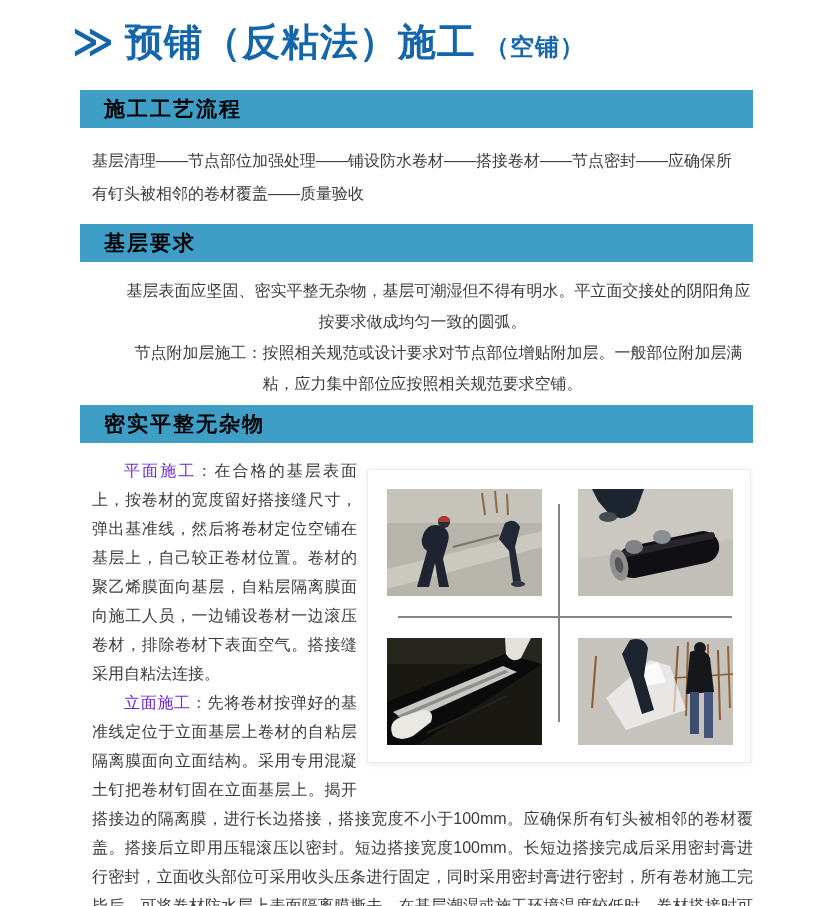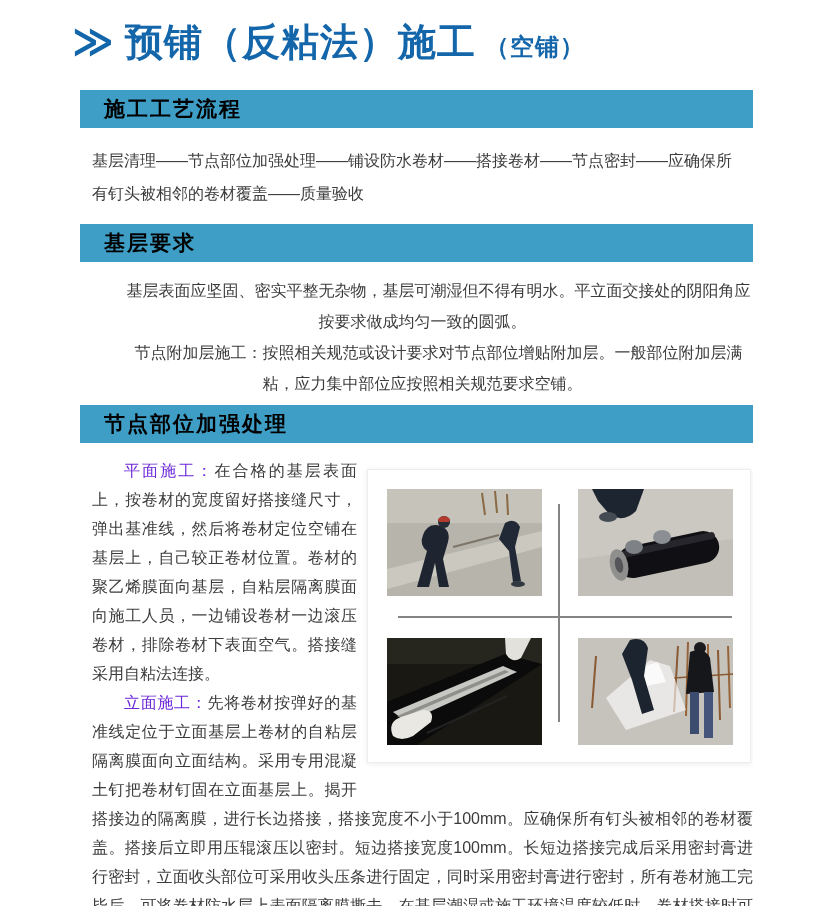--- a/index.html
+++ b/index.html
@@ -60,21 +60,21 @@
 
     <div class="section-bar bar-1">施工工艺流程</div>
     <p class="para para-flow">基层清理——节点部位加强处理——铺设防水卷材——搭接卷材——节点密封——应确保所有钉头被相邻的卷材覆盖——质量验收</p>
 
     <div class="section-bar bar-2">基层要求</div>
     <div class="para-group">
       <p class="para para-indent">基层表面应坚固、密实平整无杂物，基层可潮湿但不得有明水。平立面交接处的阴阳角应按要求做成均匀一致的圆弧。</p>
       <p class="para para-indent">节点附加层施工：按照相关规范或设计要求对节点部位增贴附加层。一般部位附加层满粘，应力集中部位应按照相关规范要求空铺。</p>
     </div>
 
-    <div class="section-bar bar-3">节点部位加强处理</div>
+    <div class="section-bar bar-3">密实平整无杂物</div>
 
     <div class="laying-content">
 
       <div class="photos-card">
         <div class="photo-grid">
 
           <svg class="photo" viewBox="0 0 155 107" preserveAspectRatio="none">
             <rect width="155" height="107" fill="#b7b4ac"></rect>
             <rect width="155" height="34" fill="#c6c3bb"></rect>
             <polygon points="0,80 155,42 155,58 0,100" fill="#d0cdc5" opacity="0.8"></polygon>

